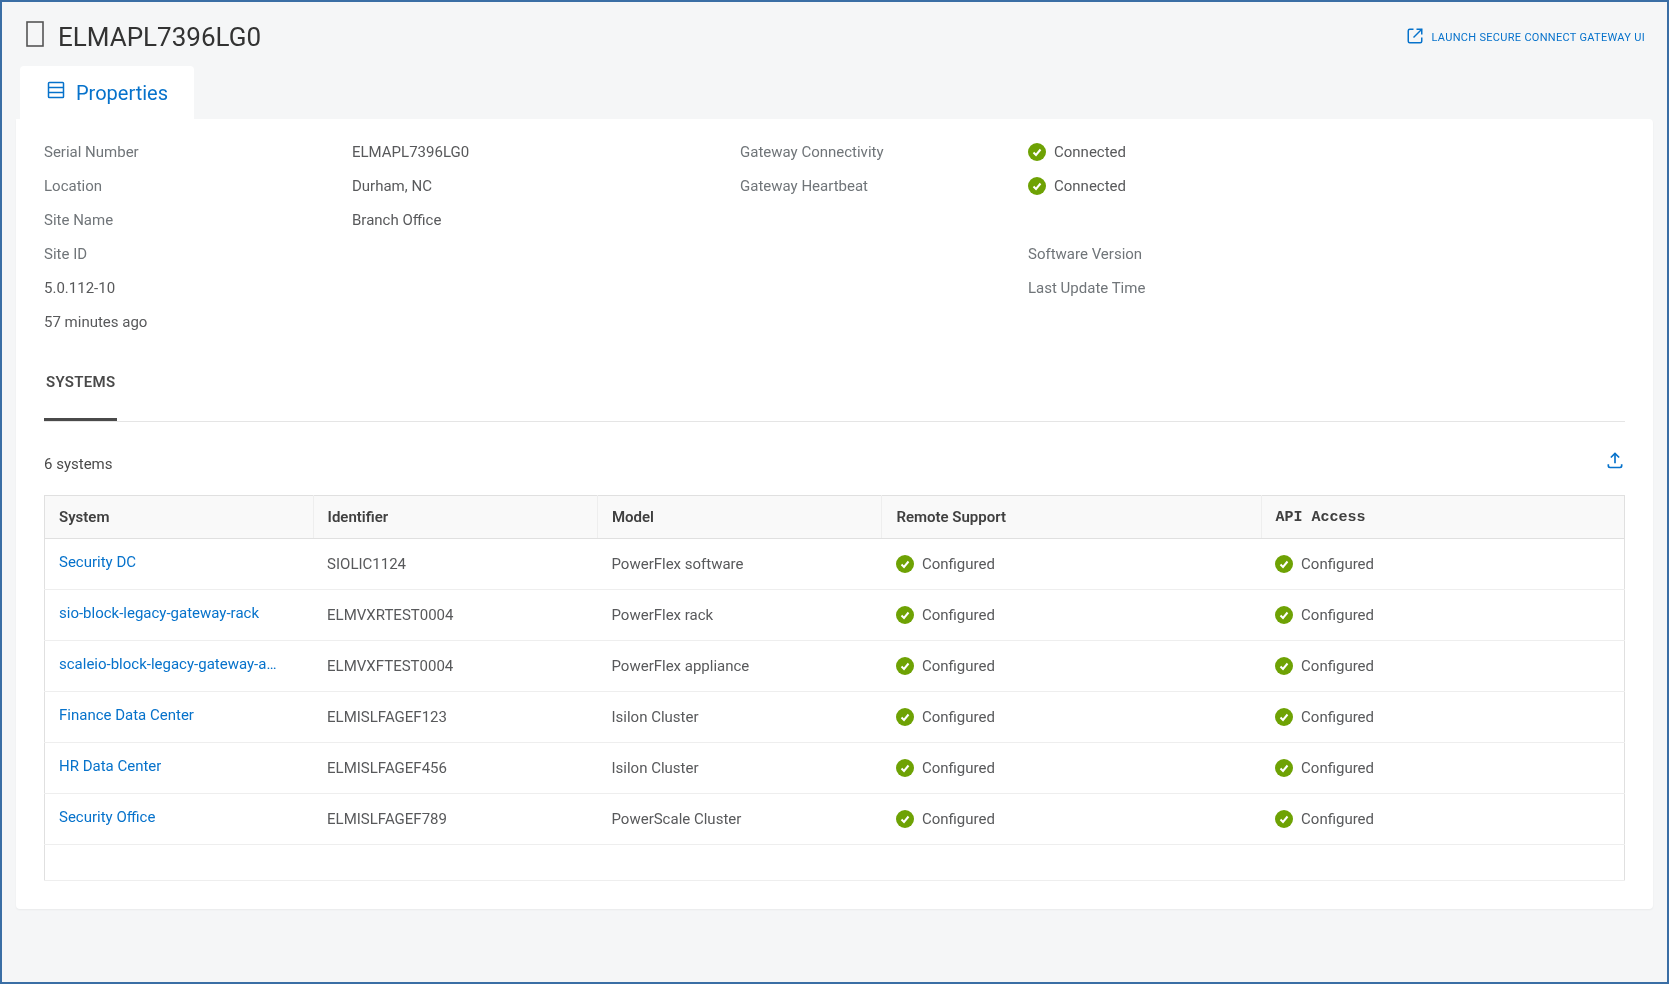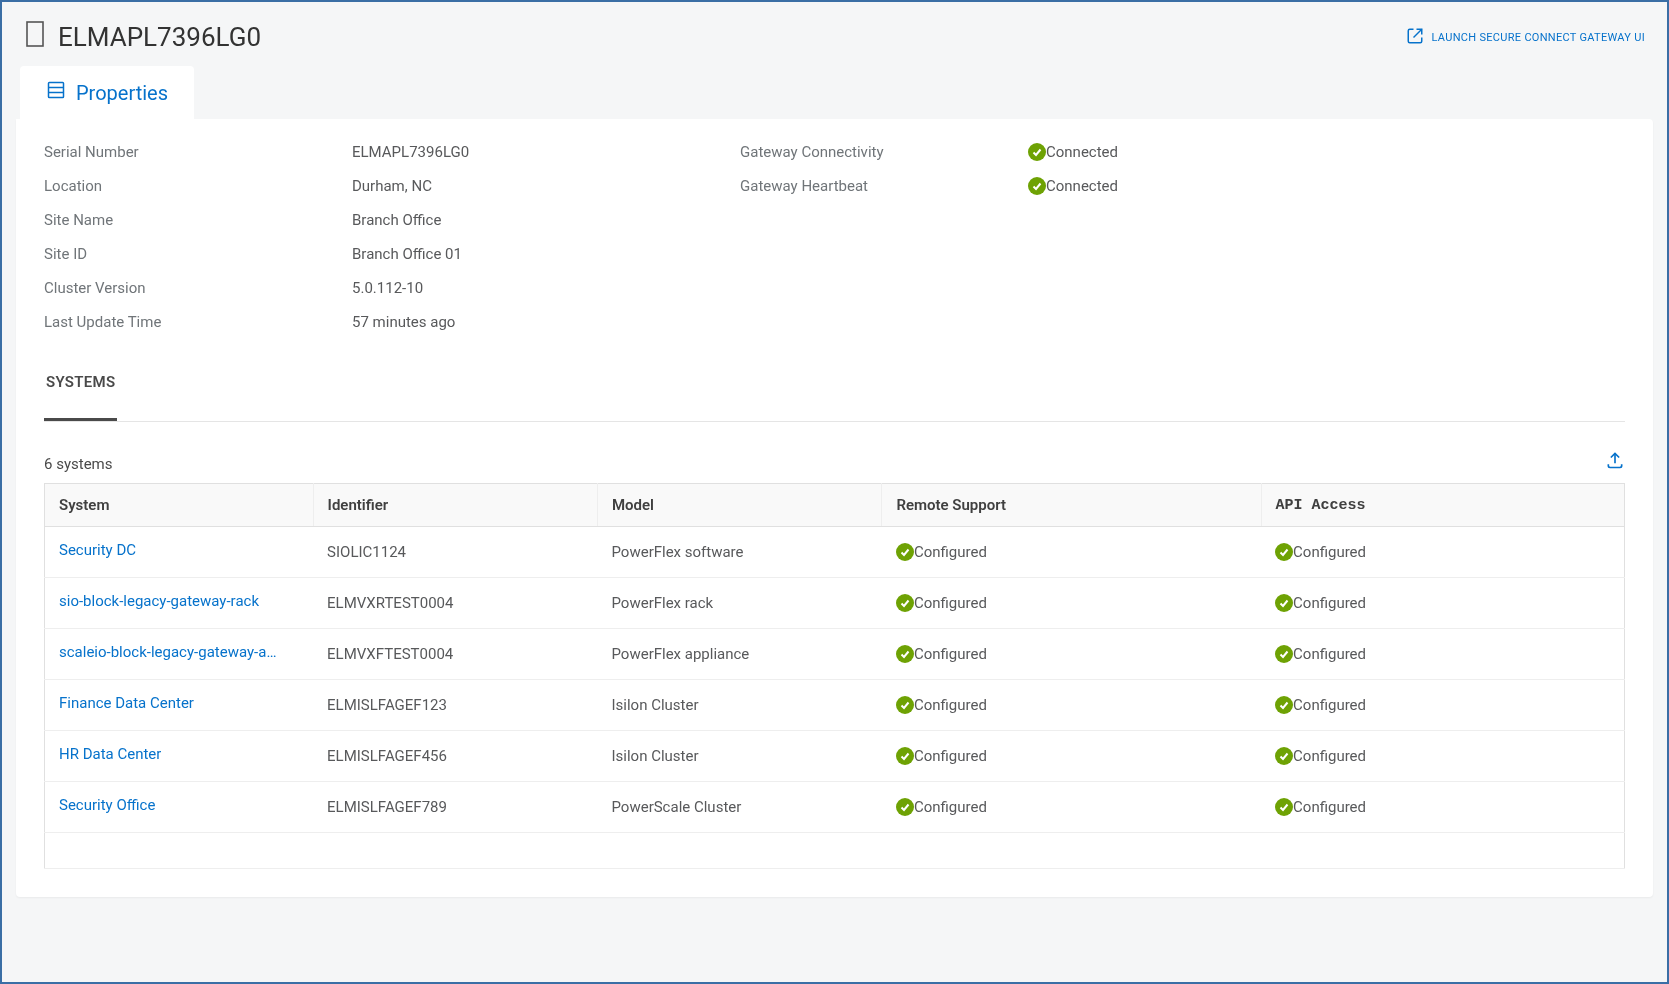--- a/index.html
+++ b/index.html
@@ -68,20 +68,21 @@
     grid-template-columns: 300px 380px 280px 1fr;
     row-gap: 16px;
     column-gap: 8px;
     color: #616569;
   }
   .prop-label { color: #707579; font-size: 15px; }
   .prop-value { color: #58595b; font-size: 15px; }
   .status-cell {
     display: flex;
     align-items: center;
+    gap: 8px;
     color: #58595b;
     font-size: 15px;
   }
   .check {
     width: 18px; height: 18px;
     background: #6ea204;
     border-radius: 50%;
     display: inline-flex;
     align-items: center;
     justify-content: center;
@@ -100,21 +101,21 @@
     font-weight: 600;
     letter-spacing: 0.3px;
     border-bottom: 3px solid #4a4a4a;
     cursor: pointer;
   }
   .systems-count-row {
     display:flex;
     justify-content: space-between;
     align-items: flex-end;
     margin-top: 28px;
-    margin-bottom: 10px;
+    margin-bottom: 22px;
   }
   .systems-count { color: #4a4a4a; font-size: 15px; }
   .export-btn { color: #0672cb; cursor: pointer; }
   table {
     width: 100%;
     border-collapse: collapse;
     border: 1px solid #e0e0e0;
   }
   thead th {
     text-align: left;
@@ -209,25 +210,24 @@
         </span>
       <span>Connected</span>
     </div>
 
     <div class="prop-label">Site Name</div>
     <div class="prop-value">Branch Office</div>
     <div></div>
       <div></div>
 
     <div class="prop-label">Site ID</div>
-    <div class="prop-value">Branch Office 01</div>
     <div></div>
       <div></div>
 
-    <div class="prop-label">Cluster Version</div>
+    <div class="prop-label">Software Version</div>
     <div class="prop-value">5.0.112-10</div>
     <div></div>
       <div></div>
 
     <div class="prop-label">Last Update Time</div>
     <div class="prop-value">57 minutes ago</div>
     <div></div>
       <div></div>
   </div>
 

